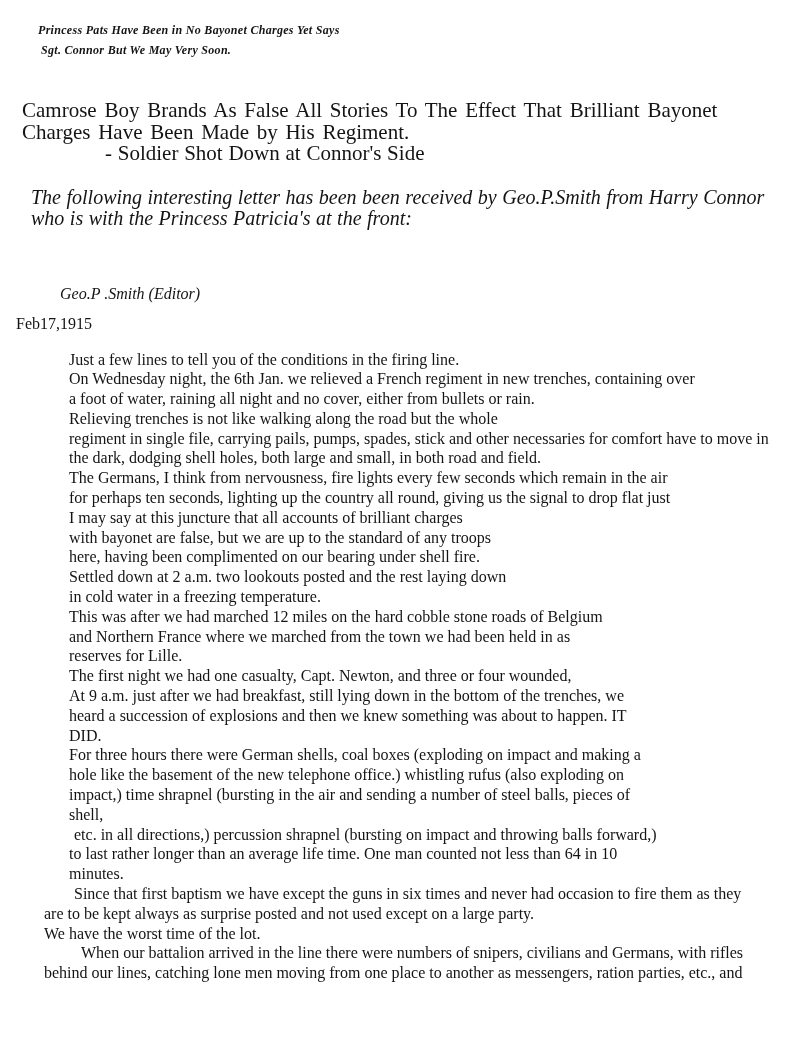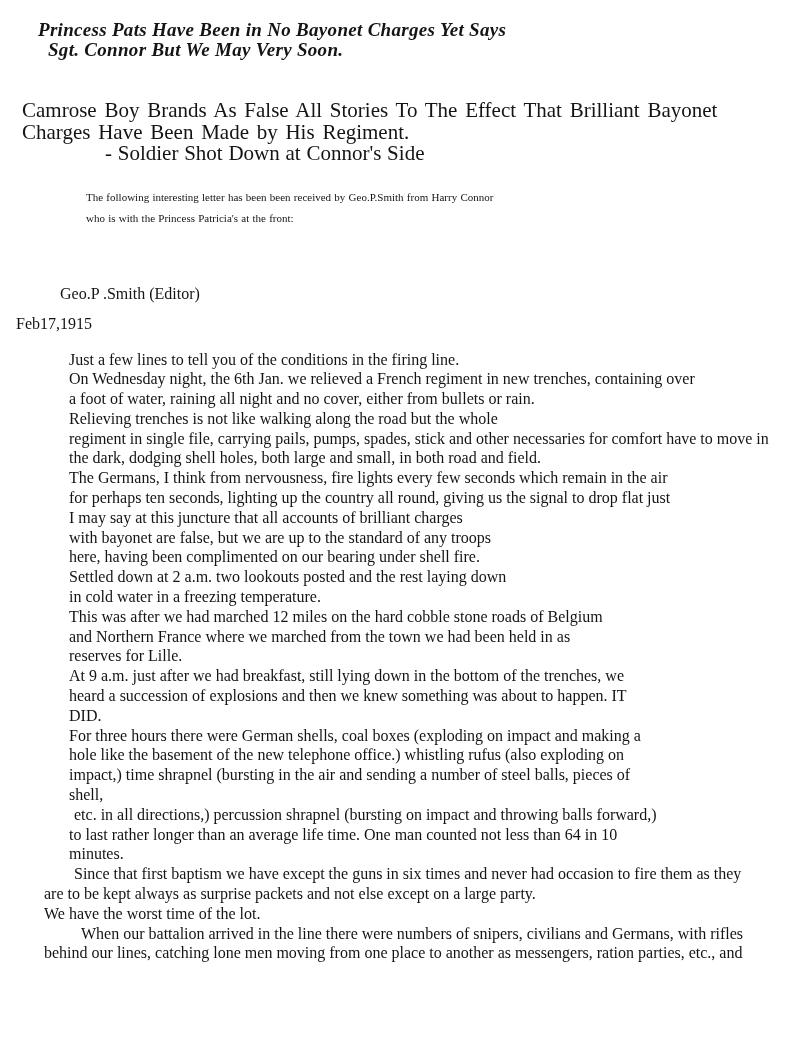--- a/index.html
+++ b/index.html
@@ -9,42 +9,44 @@
     height: 1064px;
     background: #ffffff;
     color: #141414;
     font-family: "Liberation Serif", serif;
     overflow: hidden;
   }
   .headline {
     margin: 20px 0 0 38px;
     font-style: italic;
     font-weight: 700;
-    font-size: 19px;
+    font-size: 12px;
     line-height: 20px;
     letter-spacing: 0.3px;
   }
-  .headline-line2 { margin-left: 10px; }
+  .headline-line2 { margin-left: 3px; }
   .subhead {
     margin: 40px 0 0 22px;
     font-size: 21px;
     line-height: 21.5px;
     word-spacing: 2.5px;
   }
   .subhead-dash { margin-left: 83px; word-spacing: 0.5px; }
   .intro {
-    margin: 22px 0 0 86px;
-    font-size: 11px;
+    margin: 22px 0 0 31px;
+    font-size: 20px;
     line-height: 21px;
     word-spacing: 0.5px;
+    font-style: italic;
   }
   .editor {
     margin: 54px 0 0 60px;
     font-size: 16px;
     line-height: 21px;
+    font-style: italic;
   }
   .date {
     margin: 9px 0 0 16px;
     font-size: 16px;
     line-height: 21px;
   }
   .letter-body {
     margin-top: 16px;
     font-size: 16px;
     line-height: 19.8px;
@@ -90,30 +92,31 @@
       <div class="line indent-body">The Germans, I think from nervousness, fire lights every few seconds which remain in the air</div>
       <div class="line indent-body">for perhaps ten seconds, lighting up the country all round, giving us the signal to drop flat just</div>
       <div class="line indent-body">I may say at this juncture that all accounts of brilliant charges</div>
       <div class="line indent-body">with bayonet are false, but we are up to the standard of any troops</div>
       <div class="line indent-body">here, having been complimented on our bearing under shell fire.</div>
       <div class="line indent-body">Settled down at 2 a.m. two lookouts posted and the rest laying down</div>
       <div class="line indent-body">in cold water in a freezing temperature.</div>
       <div class="line indent-body">This was after we had marched 12 miles on the hard cobble stone roads of Belgium</div>
       <div class="line indent-body">and Northern France where we marched from the town we had been held in as</div>
       <div class="line indent-body">reserves for Lille.</div>
+      <div class="line indent-body">The first night we had one casualty, Capt. Newton, and three or four wounded,</div>
       <div class="line indent-body">At 9 a.m. just after we had breakfast, still lying down in the bottom of the trenches, we</div>
       <div class="line indent-body">heard a succession of explosions and then we knew something was about to happen. IT</div>
       <div class="line indent-body">DID.</div>
       <div class="line indent-body">For three hours there were German shells, coal boxes (exploding on impact and making a</div>
       <div class="line indent-body">hole like the basement of the new telephone office.) whistling rufus (also exploding on</div>
       <div class="line indent-body">impact,) time shrapnel (bursting in the air and sending a number of steel balls, pieces of</div>
       <div class="line indent-body">shell,</div>
       <div class="line indent-slight">etc. in all directions,) percussion shrapnel (bursting on impact and throwing balls forward,)</div>
       <div class="line indent-body">to last rather longer than an average life time. One man counted not less than 64 in 10</div>
       <div class="line indent-body">minutes.</div>
       <div class="line indent-slight">Since that first baptism we have except the guns in six times and never had occasion to fire them as they</div>
-      <div class="line indent-flush">are to be kept always as surprise packets and not else except on a large party.</div>
+      <div class="line indent-flush">are to be kept always as surprise posted and not used except on a large party.</div>
       <div class="line indent-flush">We have the worst time of the lot.</div>
       <div class="line indent-deep">When our battalion arrived in the line there were numbers of snipers, civilians and Germans, with rifles</div>
       <div class="line indent-flush">behind our lines, catching lone men moving from one place to another as messengers, ration parties, etc., and</div>
     </div>
 
 </div>
 
 </body></html>

